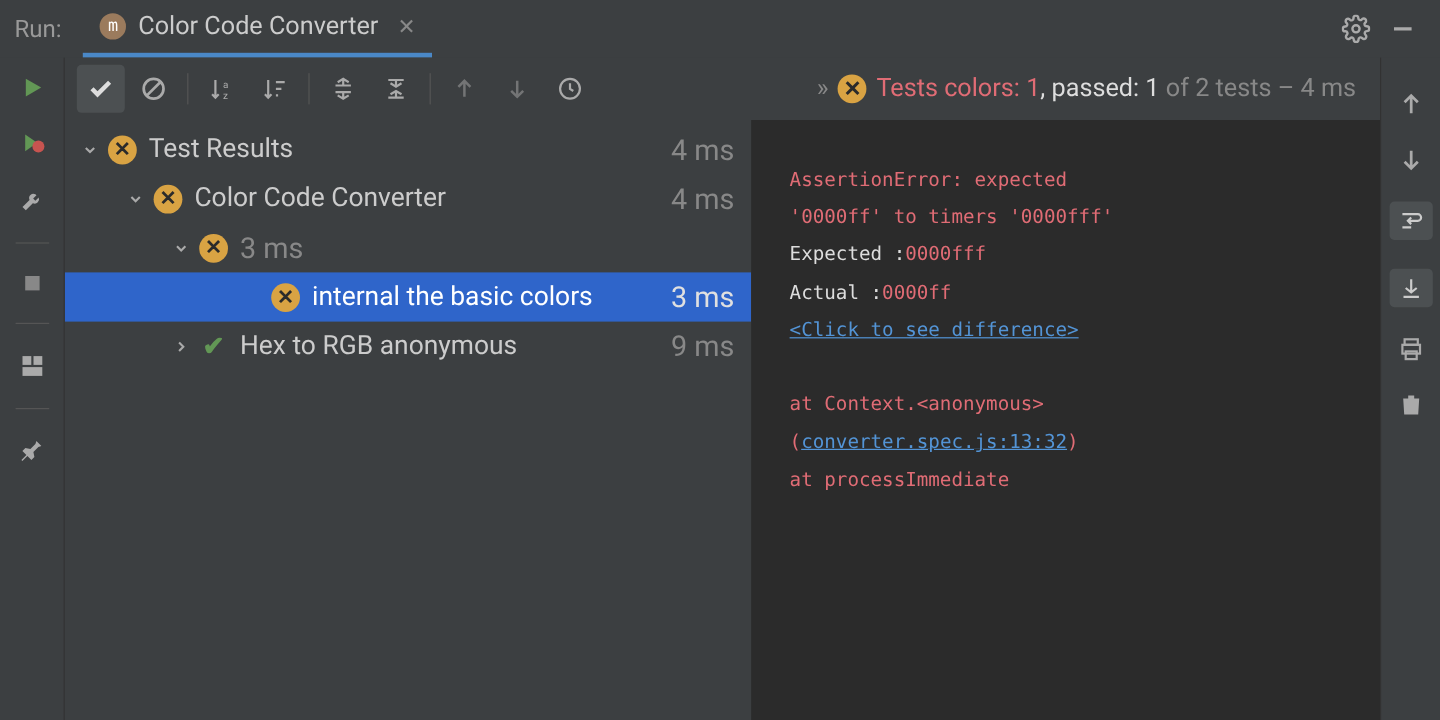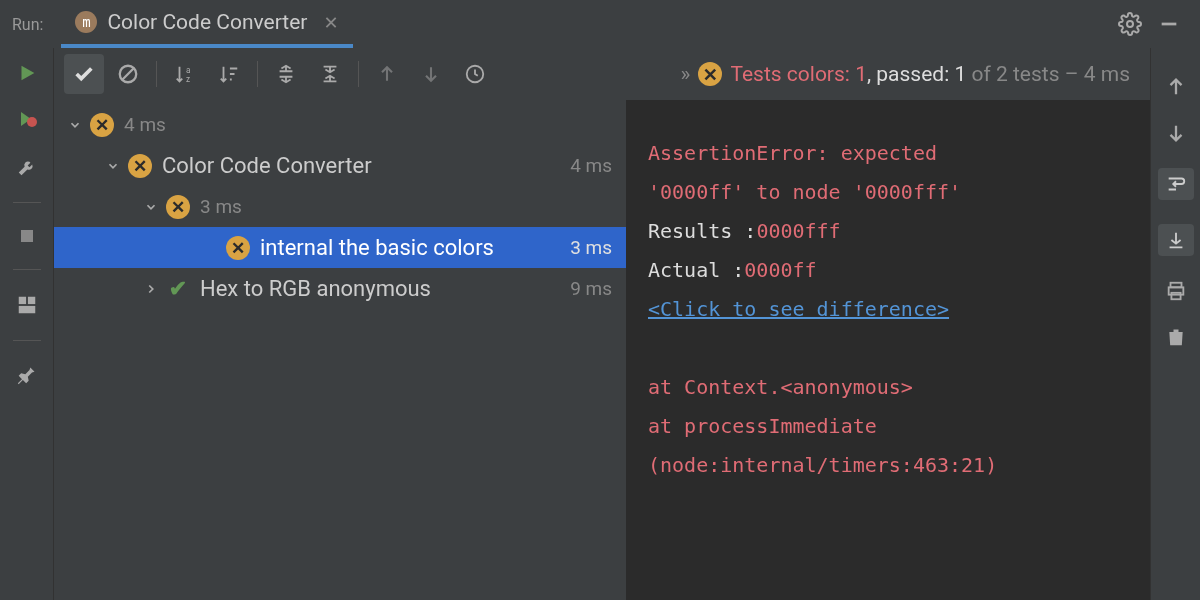--- a/index.html
+++ b/index.html
@@ -14,21 +14,21 @@
   }
   .header {
     display: flex;
     align-items: center;
     height: 48px;
     background: #3c3f41;
     padding: 0 12px 0 0;
   }
   .run-label {
     color: #999;
-    font-size: 16px;
+    font-size: 20px;
     padding: 0 18px 0 12px;
   }
   .tab {
     display: flex;
     align-items: center;
     gap: 10px;
     padding: 0 14px;
     height: 48px;
     border-bottom: 4px solid #4a88c7;
     color: #ccc;
@@ -134,29 +134,29 @@
   .tree-row.selected .tree-chevron { color: #fff; }
   .tree-icon {
     width: 24px; height: 24px; border-radius: 50%;
     display: flex; align-items: center; justify-content: center;
     margin-right: 10px; flex-shrink: 0;
     font-weight: bold; font-size: 17px;
   }
   .tree-icon.fail { background: #d9a343; color: #2b2b2b; }
   .tree-icon.pass { background: transparent; color: #629755; font-size: 22px; }
   .tree-label { flex: 1; white-space: nowrap; overflow: hidden; }
-  .tree-time { color: #888; font-size: 19px; flex-shrink: 0; }
+  .tree-time { color: #888; font-size: 24px; flex-shrink: 0; }
   .tree-row.selected .tree-time { color: #e0e0e0; }
 
   .console {
     flex: 1;
     background: #2b2b2b;
-    padding: 34px 22px;
+    padding: 34px 32px;
     font-family: "Menlo", "Consolas", monospace;
-    font-size: 20px;
+    font-size: 16px;
     line-height: 1.95;
     color: #ddd;
     overflow: hidden;
   }
   .console .err { color: #e06c75; }
   .console a { color: #5394d6; text-decoration: underline; }
 
   .right-gutter {
     width: 50px;
     background: #3c3f41;
@@ -307,20 +307,21 @@
     <div class="content">
       <div class="tree" id="tree">
           <div class="tree-row">
             <span class="tree-indent" style="width: 14px;"></span>
             <span class="tree-chevron">
               <svg width="14" height="14" viewBox="0 0 24 24" fill="none" stroke="currentColor" stroke-width="3">
                 <path d="M6 9l6 6 6-6"></path>
               </svg>
             </span>
             <span class="tree-icon fail">✕</span>
+            <span class="tree-label">Test Results</span>
             <span class="tree-time">4 ms</span>
           </div>
           <div class="tree-row">
             <span class="tree-indent" style="width: 52px;"></span>
             <span class="tree-chevron">
               <svg width="14" height="14" viewBox="0 0 24 24" fill="none" stroke="currentColor" stroke-width="3">
                 <path d="M6 9l6 6 6-6"></path>
               </svg>
             </span>
             <span class="tree-icon fail">✕</span>
@@ -351,28 +352,28 @@
                 <path d="M9 6l6 6-6 6"></path>
               </svg>
             </span>
             <span class="tree-icon pass">✔</span>
             <span class="tree-label">Hex to RGB anonymous</span>
             <span class="tree-time">9 ms</span>
           </div>
         </div>
       <div class="console">
         <div><span class="err">AssertionError: expected</span></div>
-        <div><span class="err"> '0000ff' to node '0000fff'</span></div>
-        <div><span>Results :</span><span class="err">0000fff</span></div>
+        <div><span class="err"> '0000ff' to timers '0000fff'</span></div>
+        <div><span>Expected :</span><span class="err">0000fff</span></div>
         <div><span>Actual   :</span><span class="err">0000ff</span></div>
         <div><a>&lt;Click to see difference&gt;</a></div>
         <div>&nbsp;</div>
         <div><span class="err">   at Context.&lt;anonymous&gt;</span></div>
+        <div><span class="err">(</span><a>converter.spec.js:13:32</a><span class="err">)</span></div>
         <div><span class="err">   at processImmediate</span></div>
-        <div><span class="err">(node:internal/timers:463:21)</span></div>
       </div>
     </div>
   </div>
 
   <div class="right-gutter">
     <span class="gutter-icon">
       <svg width="22" height="22" viewBox="0 0 24 24" fill="none" stroke="#aaa" stroke-width="2.5">
           <path d="M12 20V4M6 10l6-6 6 6"></path>
         </svg>
     </span>

